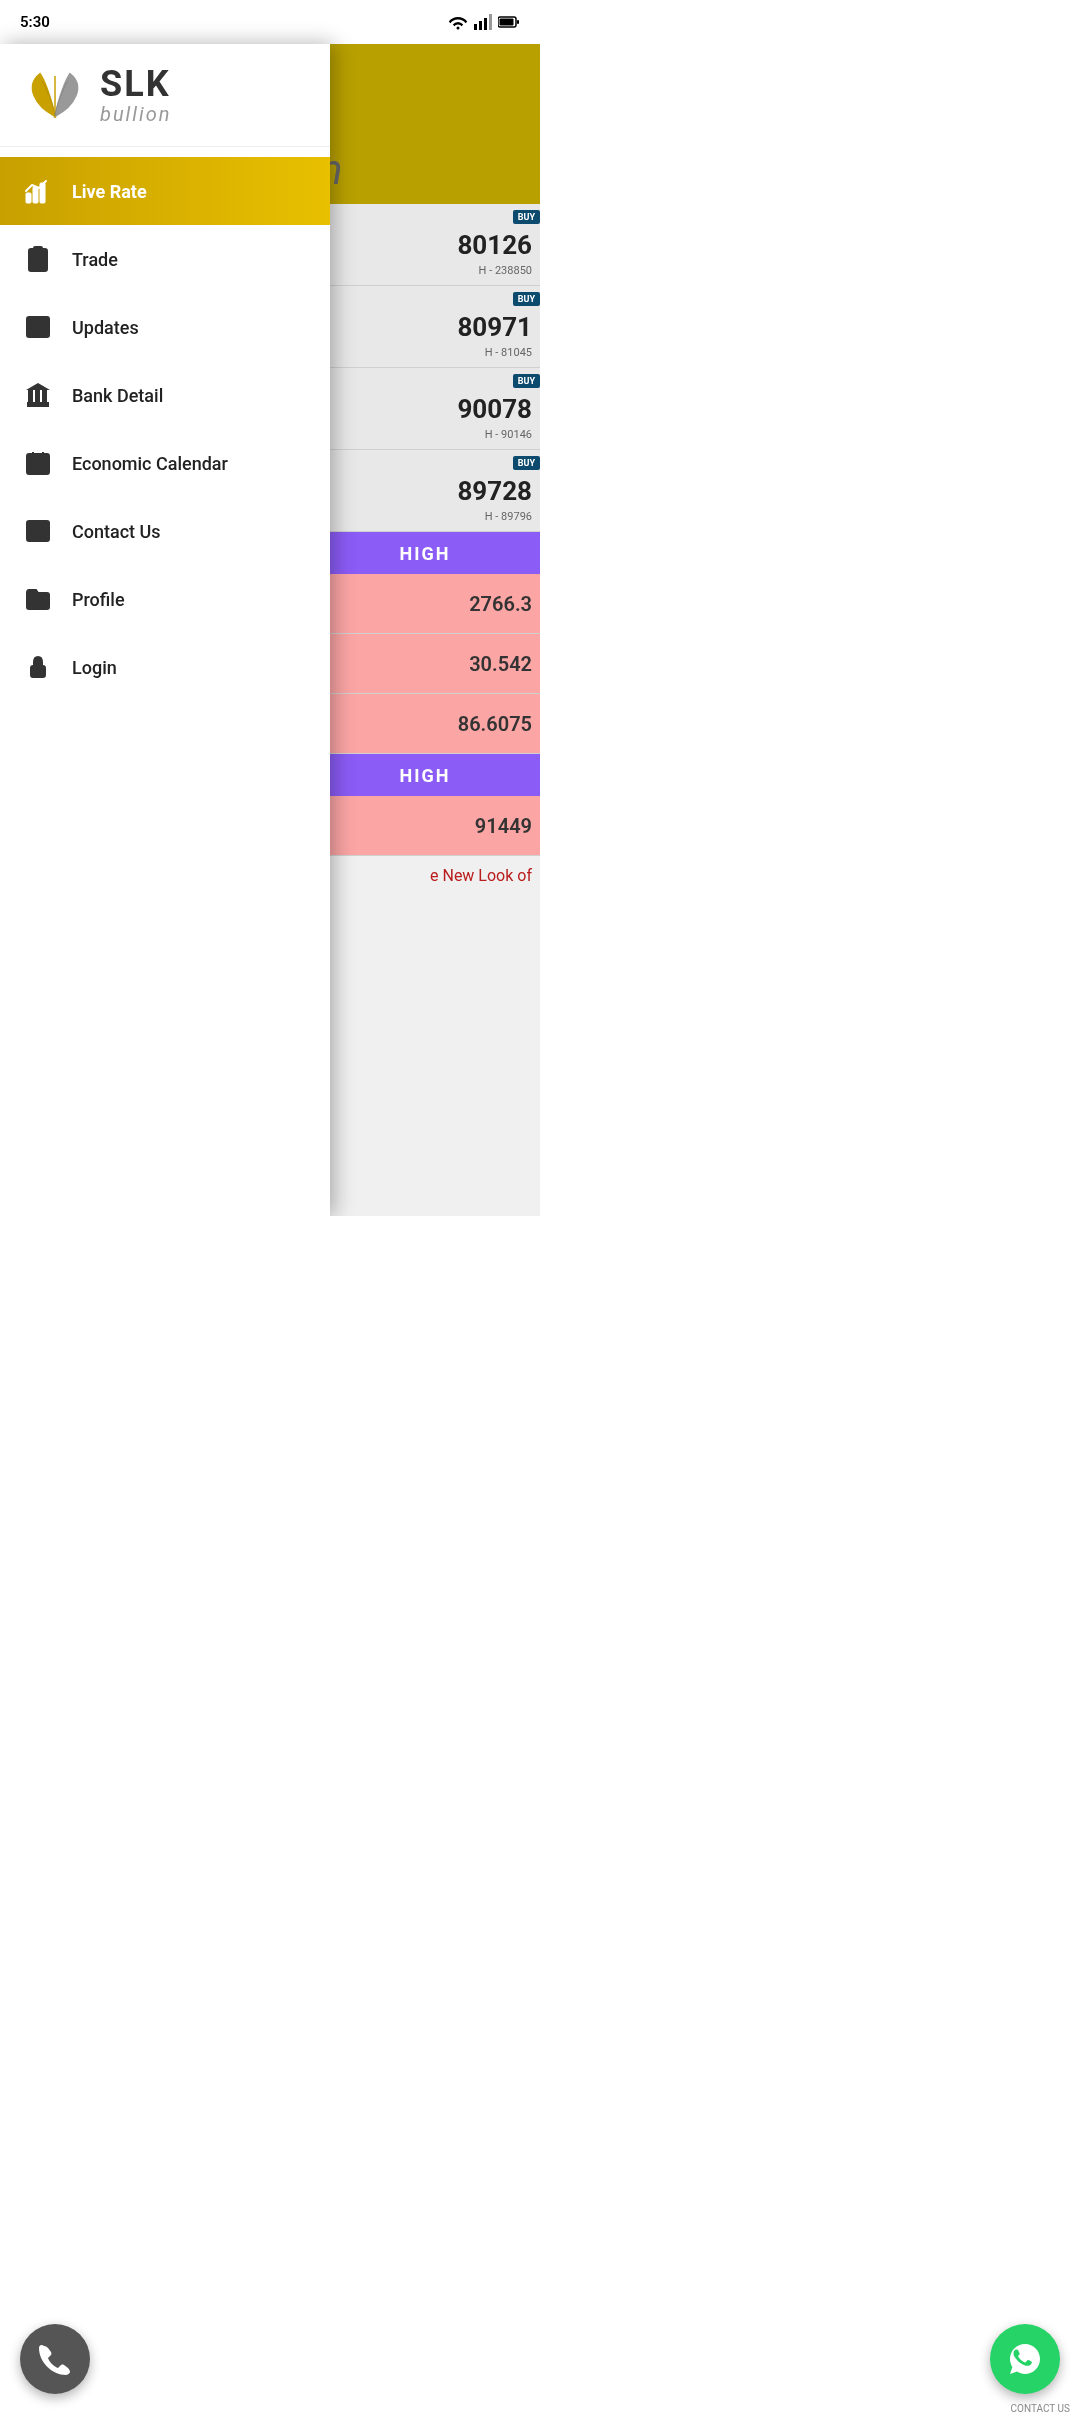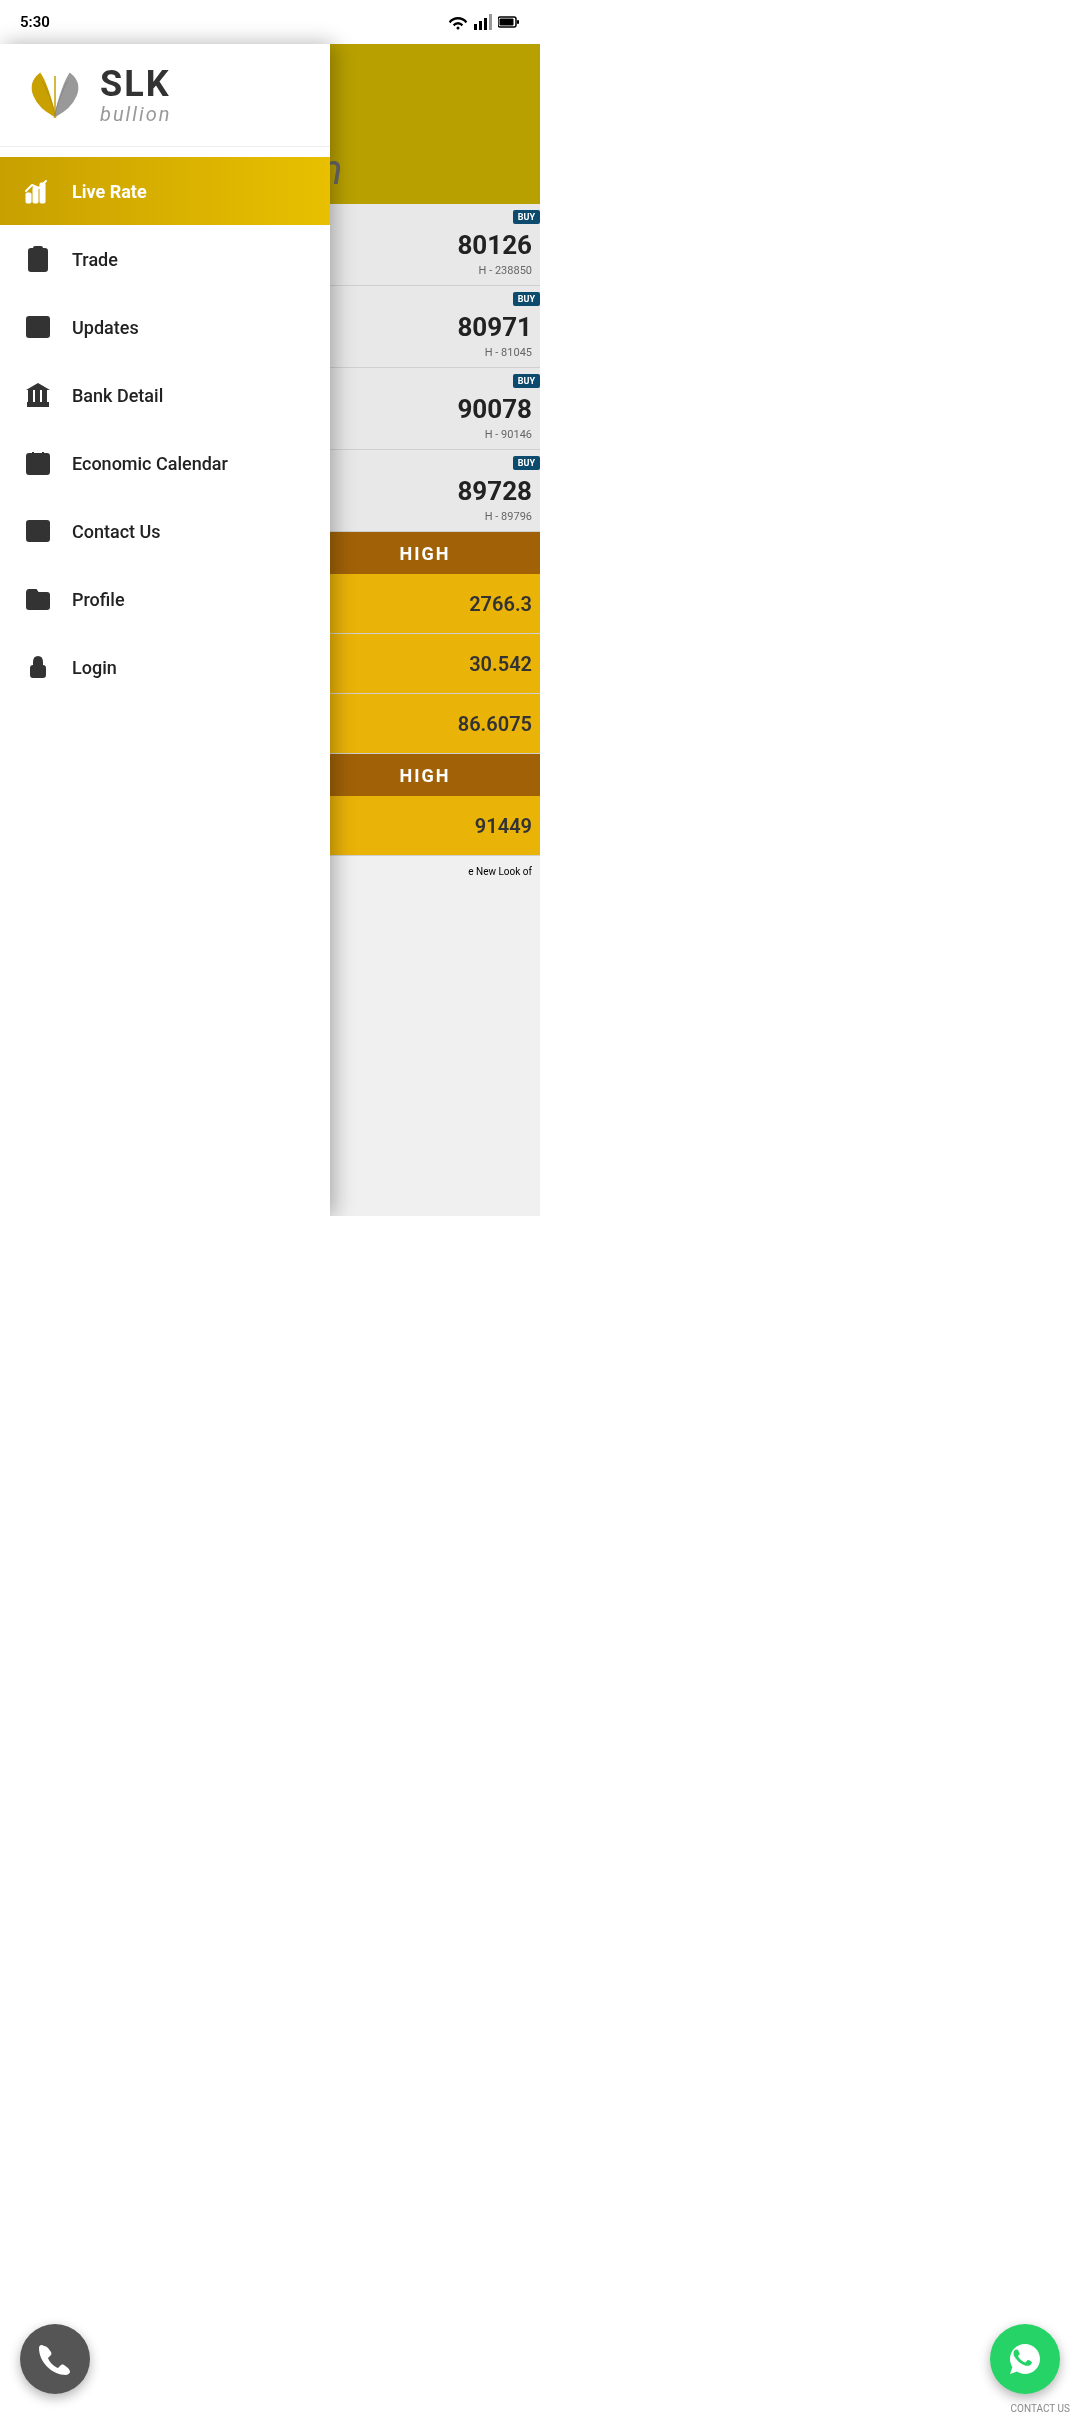--- a/index.html
+++ b/index.html
@@ -115,52 +115,52 @@
       background: #0c4a6e;
       color: #fff;
       font-size: 9px;
       font-weight: 700;
       padding: 2px 5px;
       border-radius: 2px;
       transform: rotate(0deg);
     }
 
     .bg-high-bar {
-      background: #a16207;
+      background: #8b5cf6;
       height: 42px;
       display: flex;
       align-items: center;
       justify-content: center;
     }
     .bg-high-bar span {
       font-size: 18px;
       font-weight: 700;
       color: #fff;
       letter-spacing: 2px;
     }
 
     .bg-simple-row {
-      background: #eab308;
+      background: #fca5a5;
       border-bottom: 1px solid #d0d0d0;
       height: 60px;
       display: flex;
       align-items: center;
       justify-content: flex-end;
       padding-right: 8px;
     }
     .bg-simple-row span {
       font-size: 20px;
       font-weight: 600;
       color: #333;
     }
 
     .bg-footer-text {
       padding: 10px 8px;
-      font-size: 10px;
-      color: #000000;
+      font-size: 16px;
+      color: #b91c1c;
       text-align: right;
     }
 
     
     .drawer {
       position: absolute;
       left: 0;
       top: 0;
       width: 330px;
       height: 100%;

